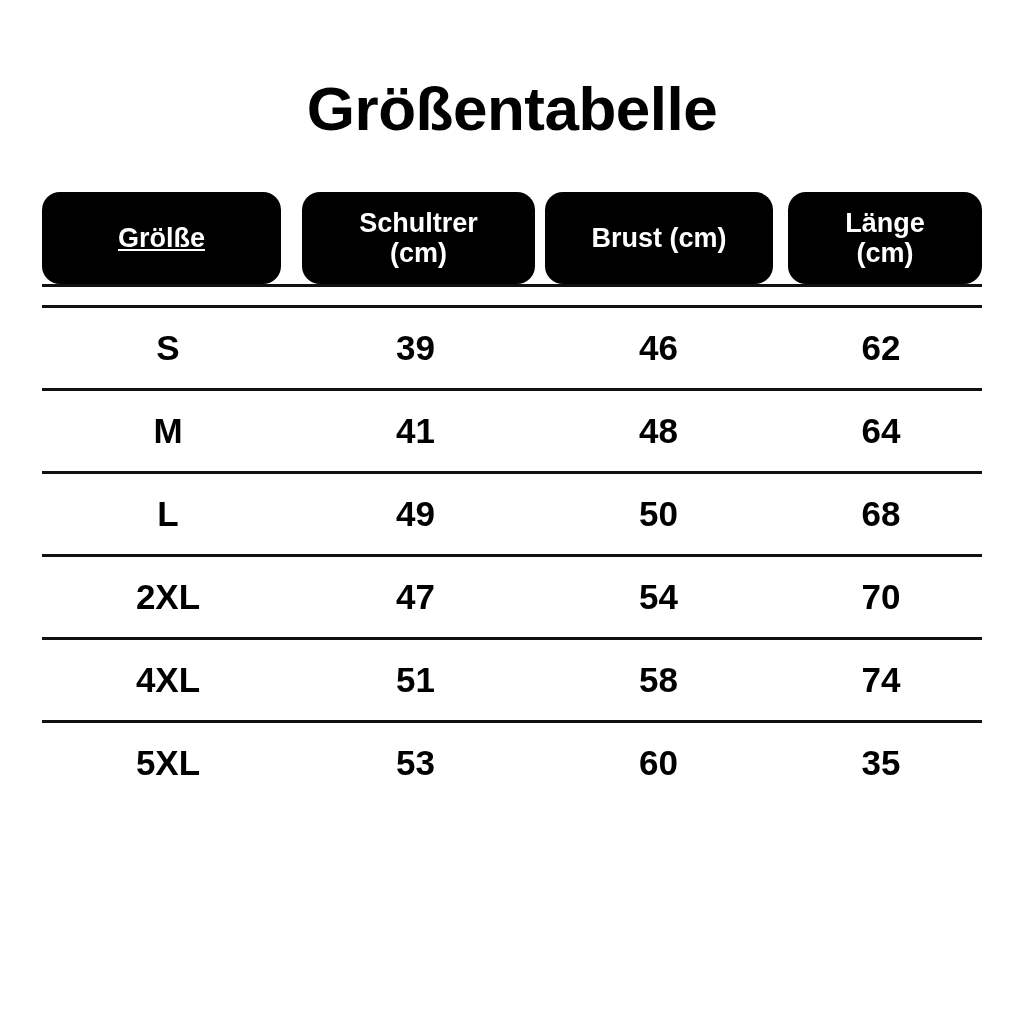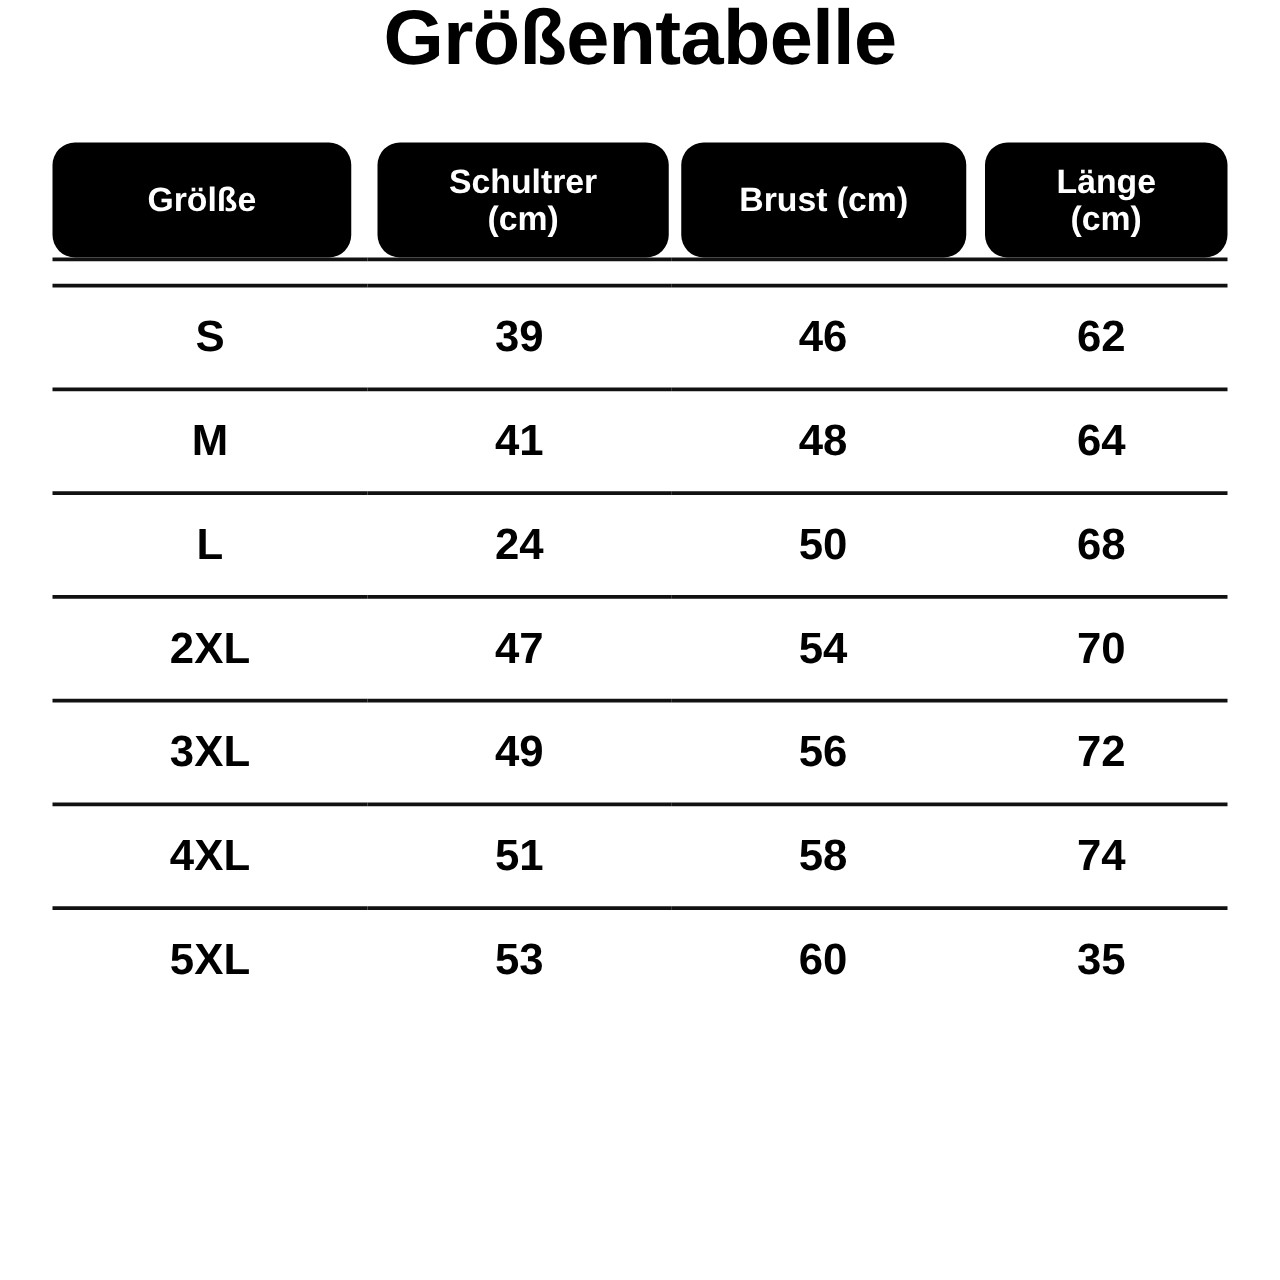--- a/index.html
+++ b/index.html
@@ -19,20 +19,21 @@
     width: 1024px;
     height: 1024px;
     box-sizing: border-box;
   }
   .title {
     text-align: center;
     font-size: 62px;
     font-weight: 700;
     letter-spacing: -0.5px;
     line-height: 1;
+    padding-top: 78px;
     color: #000;
   }
   .table-wrap {
     margin: 0 auto;
     width: 940px;
     padding-top: 52px;
   }
   table.size-table {
     width: 100%;
     border-collapse: separate;
@@ -57,21 +58,21 @@
     display: flex;
     align-items: center;
     justify-content: center;
     text-align: center;
     font-size: 27px;
     font-weight: 700;
     line-height: 1.12;
     padding: 0 10px;
     box-sizing: border-box;
   }
-  .hcell.h0 { margin-right: 13px; }
+  .hcell.h0 { margin-right: 13px; text-decoration: underline; }
   .hcell.h1 { margin-right: 2px; margin-left: 8px; }
   .hcell.h2 { margin-right: 7px; margin-left: 8px; }
   .hcell.h3 { margin-left: 8px; }
 
   tbody td {
     text-align: center;
     font-size: 35px;
     font-weight: 700;
     height: 80px;
     border-top: 3px solid #111111;
@@ -145,35 +146,29 @@
           <td>62</td>
         </tr>
         <tr>
           <td>M</td>
           <td>41</td>
           <td>48</td>
           <td>64</td>
         </tr>
         <tr>
           <td>L</td>
-          <td>24</td>
+          <td>49</td>
           <td>50</td>
           <td>68</td>
         </tr>
         <tr>
           <td>2XL</td>
           <td>47</td>
           <td>54</td>
           <td>70</td>
-        </tr>
-        <tr>
-          <td>3XL</td>
-          <td>49</td>
-          <td>56</td>
-          <td>72</td>
         </tr>
         <tr>
           <td>4XL</td>
           <td>51</td>
           <td>58</td>
           <td>74</td>
         </tr>
         <tr>
           <td>5XL</td>
           <td>53</td>

